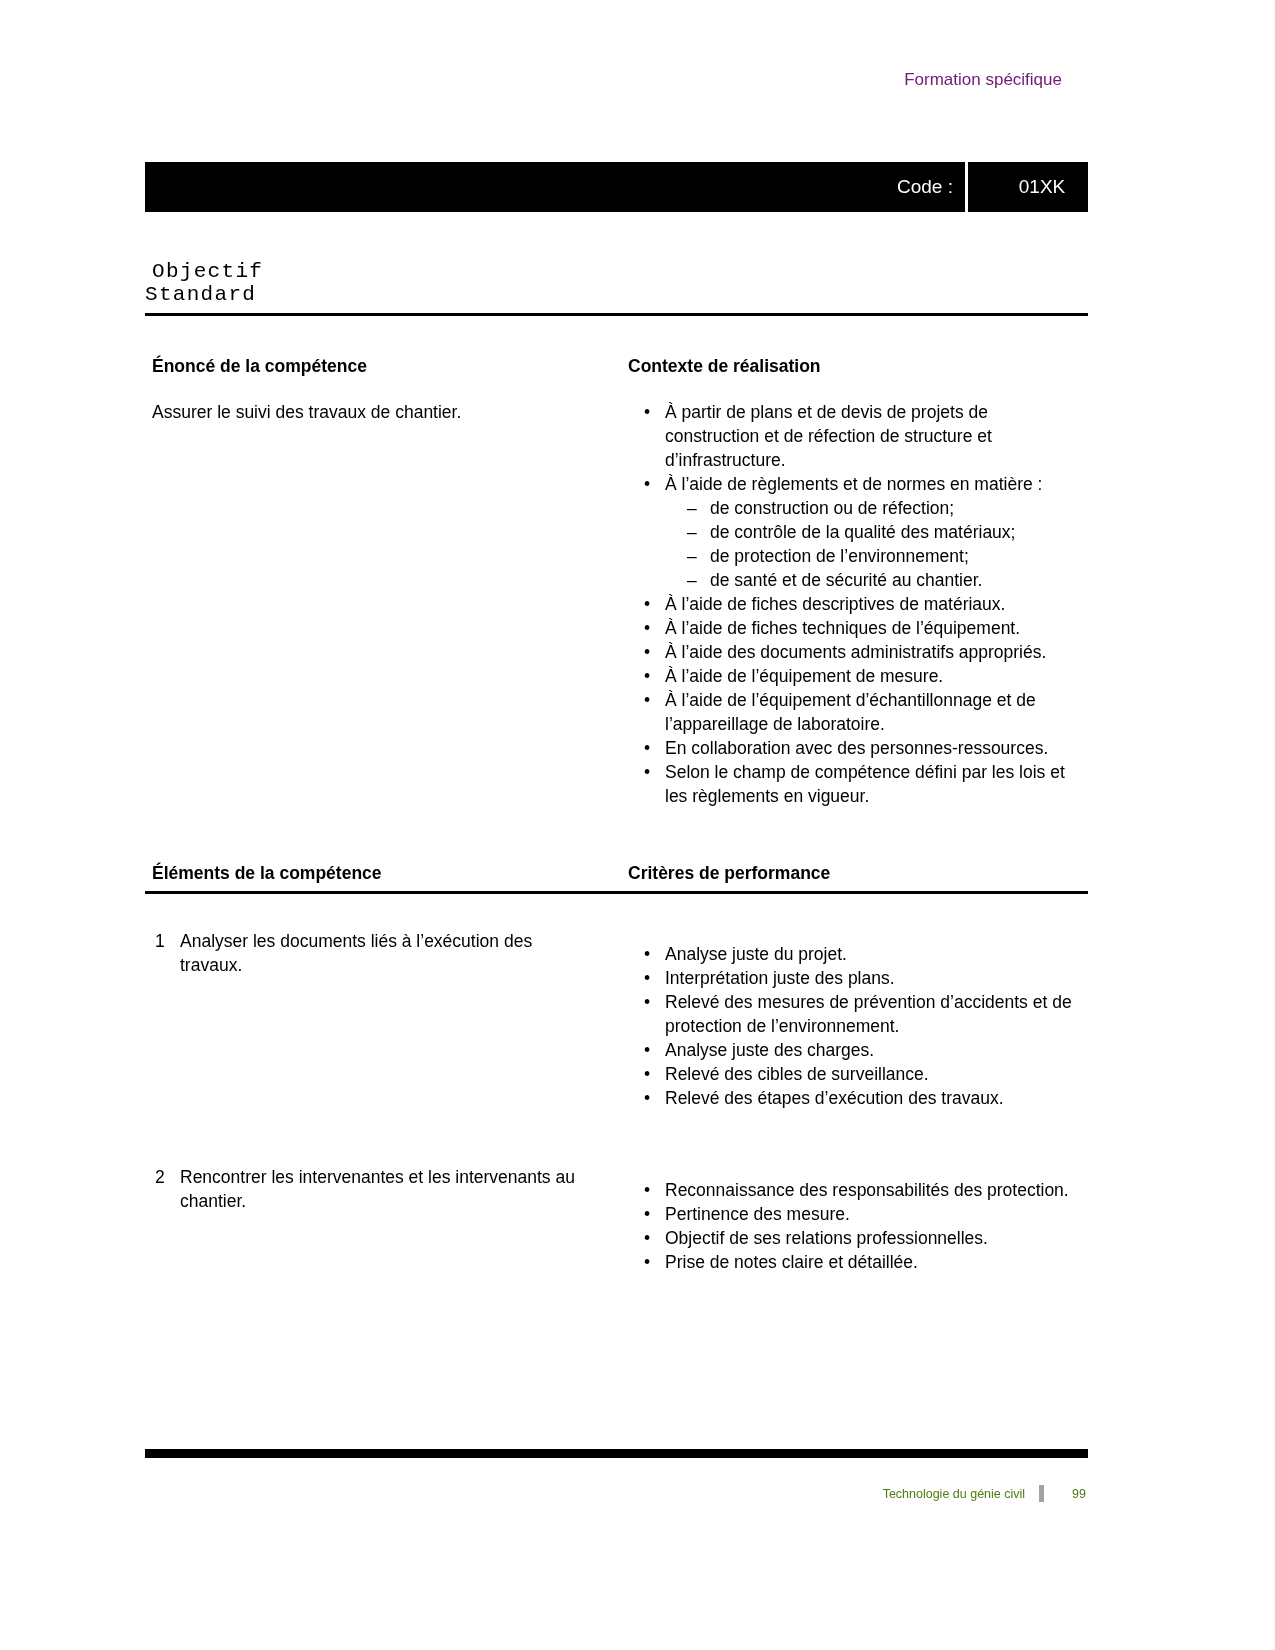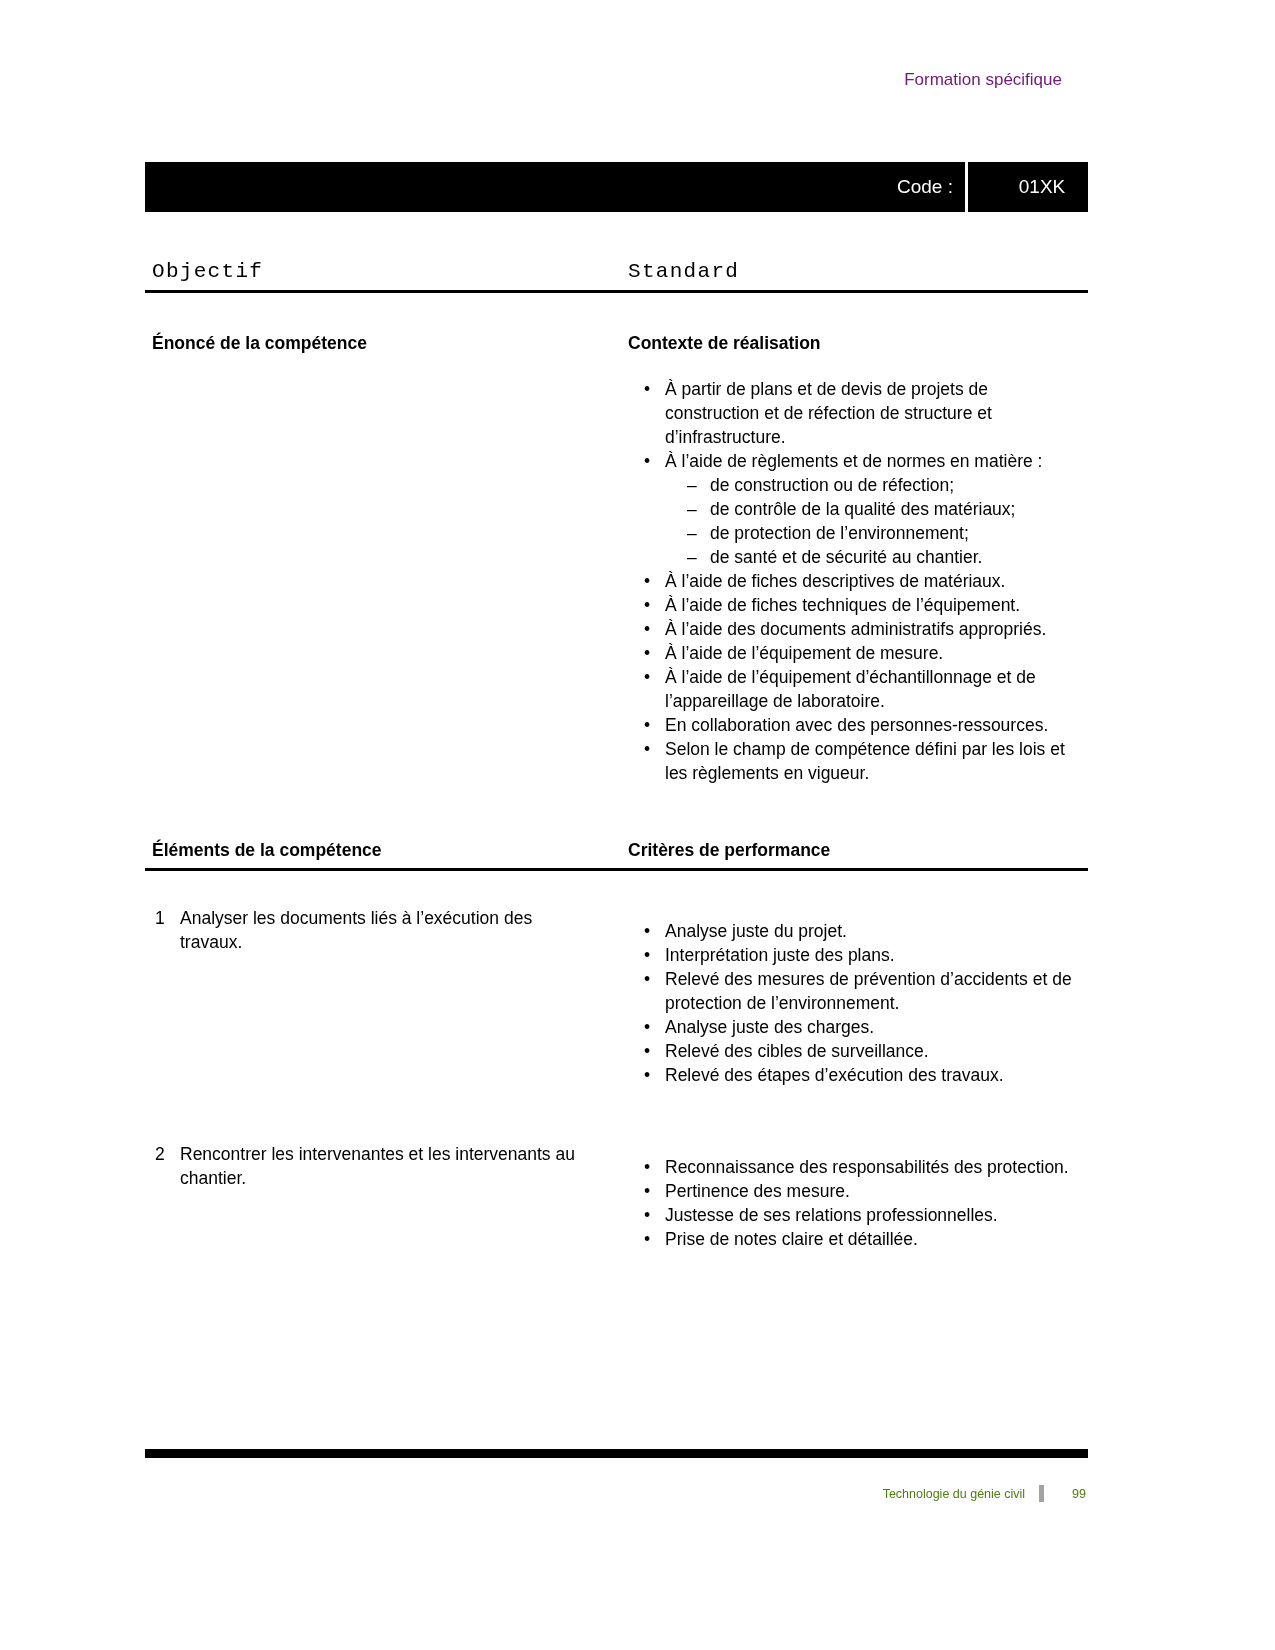--- a/index.html
+++ b/index.html
@@ -11,21 +11,21 @@
     font-size:17px;color:#701a75;}
 
   .code-bar{margin-top:72px;height:50px;background:#000;display:flex;
     justify-content:flex-end;align-items:stretch;color:#fff;font-size:19px;}
   .code-label{display:flex;align-items:center;padding-right:12px;}
   .code-divider{width:3px;background:#fff;}
   .code-value{width:92px;display:flex;align-items:center;justify-content:center;padding-left:28px;}
 
   .col-headers{margin-top:48px;display:flex;
     font-family:"Liberation Mono","DejaVu Sans Mono",monospace;
-    font-size:21px;letter-spacing:1.3px;}
+    font-size:21px;letter-spacing:1.3px;flex-direction:column;}
   .colh-left{width:483px;padding-left:7px;box-sizing:border-box;}
   .colh-right{flex:1;}
   .rule{border:none;border-top:3px solid #000;margin:7px 0 0 0;}
 
   .two-col{display:flex;}
   .section1{margin-top:40px;}
   .left-col{width:483px;padding-right:45px;padding-left:7px;box-sizing:border-box;}
   .right-col{flex:1;}
   h3{font-size:17.5px;margin:0 0 24px 0;font-weight:bold;}
   .statement{font-size:17.5px;margin:0;line-height:1.37;}
@@ -71,20 +71,21 @@
 
     <div class="col-headers">
       <div class="colh-left">Objectif</div>
       <div class="colh-right">Standard</div>
     </div>
     <hr class="rule">
 
     <div class="two-col section1">
       <div class="left-col">
         <h3>Énoncé de la compétence</h3>
+        <p class="statement">Assurer le suivi des travaux de chantier.</p>
       </div>
       <div class="right-col">
         <h3>Contexte de réalisation</h3>
         <div id="context-list-slot">
             <ul class="bullets">
               <li>
                 <div>À partir de plans et de devis de projets de construction et de réfection de structure et d’infrastructure.</div>
               </li>
               <li>
                 <div>À l’aide de règlements et de normes en matière :</div>
@@ -161,21 +162,21 @@
           </div>
           <div class="row-right">
             <ul class="bullets">
               <li>
                 <div>Reconnaissance des responsabilités des protection.</div>
               </li>
               <li>
                 <div>Pertinence des mesure.</div>
               </li>
               <li>
-                <div>Justesse de ses relations professionnelles.</div>
+                <div>Objectif de ses relations professionnelles.</div>
               </li>
               <li>
                 <div>Prise de notes claire et détaillée.</div>
               </li>
             </ul>
           </div>
         </div>
       </div>
 
   </div>

